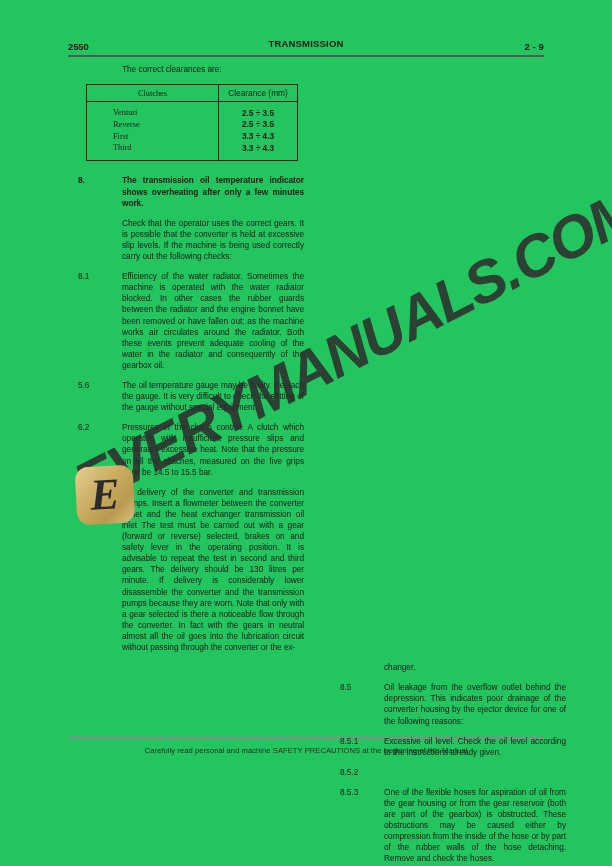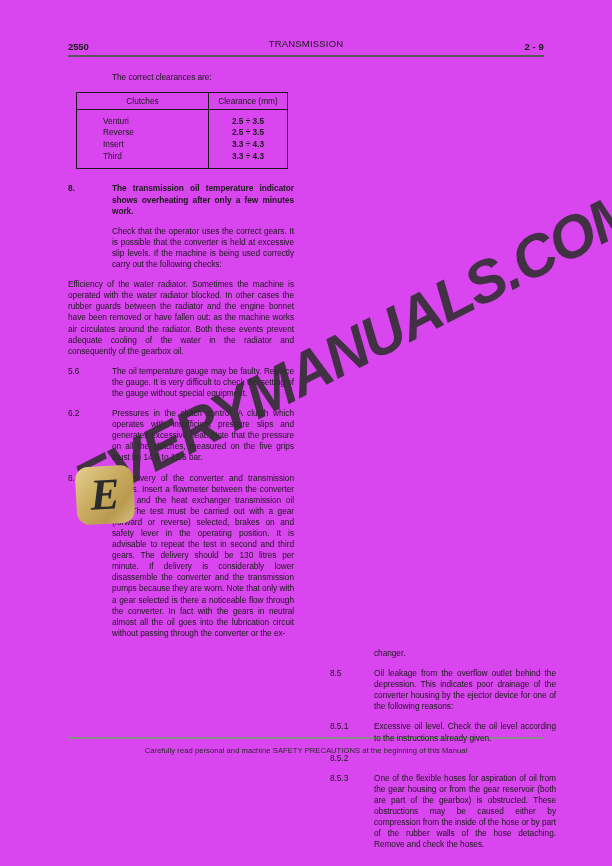--- a/index.html
+++ b/index.html
@@ -8,21 +8,21 @@
     background: #ffffff;
   }
   body {
     font-family: "Liberation Sans", sans-serif;
     color: #1a1a1a;
   }
   #page {
     position: relative;
     width: 612px;
     height: 866px;
-    background: #d946ef;
+    background: #22c55e;
     overflow: hidden;
   }
 
   
   #header {
     position: absolute;
     left: 68px;
     top: 38px;
     width: 476px;
     height: 22px;
@@ -33,21 +33,21 @@
     justify-content: space-between;
     height: 14px;
   }
   #header .hdr-left {
     font-size: 9.5px;
     font-weight: bold;
     letter-spacing: -0.1px;
   }
   #header .hdr-center {
     font-size: 9.5px;
-    font-weight: normal;
+    font-weight: bold;
     letter-spacing: 0.2px;
     position: absolute;
     left: 0;
     right: 0;
     text-align: center;
     top: 0;
   }
   #header .hdr-right {
     font-size: 9.5px;
     font-weight: bold;
@@ -55,22 +55,23 @@
   }
   #header .hdr-rule {
     margin-top: 3px;
     height: 2px;
     background: #58585a;
   }
 
   
   .col {
     position: absolute;
-    top: 72px;
+    top: 64px;
     width: 226px;
+    margin-left: 10px;
   }
   #col-left  { left: 68px; }
   #col-right { left: 330px; }
 
   
   .blk {
     display: flex;
     margin-bottom: 9px;
   }
   .blk .num {
@@ -113,20 +114,21 @@
   #clearance-table th {
     font-size: 8.3px;
     font-weight: normal;
     padding: 3px 0 3px 0;
     border-bottom: 1px solid #1a1a1a;
     text-align: center;
   }
   #clearance-table th.c1, #clearance-table td.c1 {
     border-right: 1px solid #1a1a1a;
     width: 105px;
+    font-family: Liberation Serif, serif;
   }
   #clearance-table td {
     font-size: 8.3px;
     padding: 0;
     height: 11.6px;
   }
   #clearance-table td.c1 { padding-left: 26px; }
   #clearance-table td.c2 { text-align: center; font-weight: bold; }
   #clearance-table tbody tr:first-child td { padding-top: 5px; }
   #clearance-table tbody tr:last-child  td { padding-bottom: 7px; }
@@ -230,38 +232,39 @@
       <tbody>
         <tr>
           <td class="c1">Venturi</td>
           <td class="c2">2.5 ÷ 3.5</td>
         </tr>
         <tr>
           <td class="c1">Reverse</td>
           <td class="c2">2.5 ÷ 3.5</td>
         </tr>
         <tr>
-          <td class="c1">Insert</td>
+          <td class="c1">First</td>
           <td class="c2">3.3 ÷ 4.3</td>
         </tr>
         <tr>
           <td class="c1">Third</td>
           <td class="c2">3.3 ÷ 4.3</td>
         </tr>
       </tbody>
     </table>
 
     <div class="blk">
       <div class="num bold">8.</div>
       <div class="body bold">The transmission oil temperature indicator shows overheating after only a few minutes work.</div>
     </div>
 
     <div class="plain">Check that the operator uses the correct gears. It is possible that the converter is held at excessive slip levels. If the machine is being used correctly carry out the following checks:</div>
 
     <div class="blk">
+      <div class="num">8.1</div>
       <div class="body">Efficiency of the water radiator. Sometimes the machine is operated with the water radiator blocked. In other cases the rubber guards between the radiator and the engine bonnet have been removed or have fallen out: as the machine works air circulates around the radiator. Both these events prevent adequate cooling of the water in the radiator and consequently of the gearbox oil.</div>
     </div>
 
     <div class="blk">
       <div class="num">5.6</div>
       <div class="body">The oil temperature gauge may be faulty. Replace the gauge. It is very difficult to check the setting of the gauge without special equipment.</div>
     </div>
 
     <div class="blk">
       <div class="num">6.2</div>

